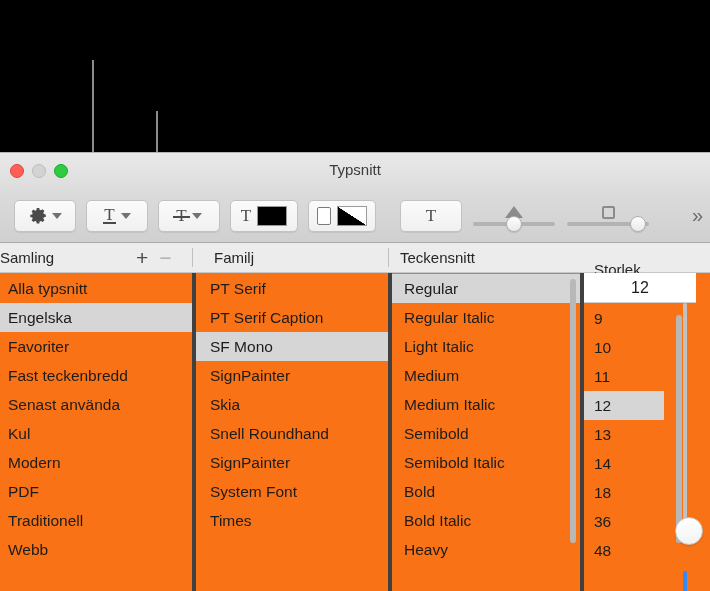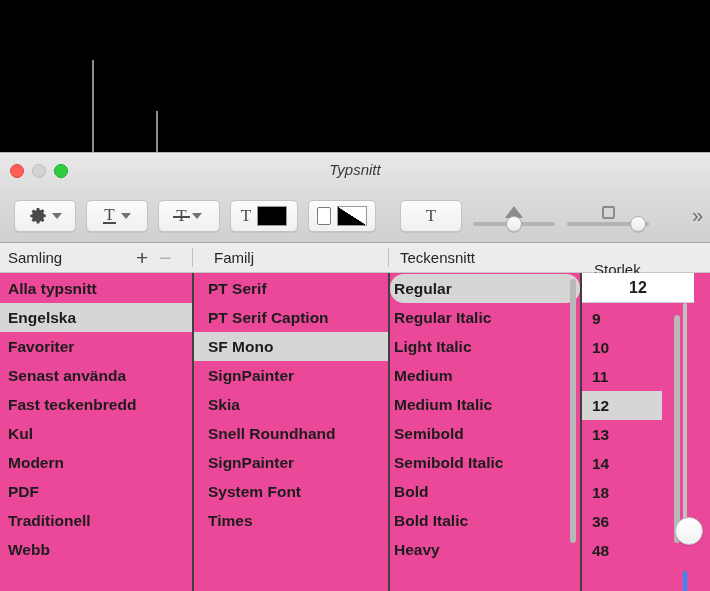--- a/index.html
+++ b/index.html
@@ -24,21 +24,20 @@
     border: 1px solid #b4b4b4;
     border-left: none; border-right: none; border-bottom: none;
     overflow: hidden;
   }
 
   
   .titlebar {
     position: relative;
     height: 36px;
     background: linear-gradient(to bottom, #e9e9e9, #dddddd);
-    font-style: italic;
   }
   .lights { position: absolute; left: 10px; top: 11px; display: flex; gap: 8px; }
   .light { width: 14px; height: 14px; border-radius: 50%; }
   .light.red    { background: #ff5f56; border: 0.5px solid #e0443e; }
   .light.yellow { background: #d3d3d3; border: 0.5px solid #bcbcbc; }
   .light.green  { background: #2fcc42; border: 0.5px solid #14ae28; }
   .title {
     position: absolute; left: 0; right: 0; top: 8px;
     text-align: center;
     font-size: 15px; color: #3b3b3b;
@@ -114,50 +113,50 @@
     position: relative; height: 30px;
     background: #ececec;
     border-bottom: 1px solid #c6c6c6;
     display: flex;
   }
   .ch { position: relative; display:flex; align-items:center; font-size:15px; color:#262626; }
   .ch + .ch::before {
     content: ""; position: absolute; left: 0; top: 5px; bottom: 5px;
     width: 1px; background: #c0c0c0;
   }
-  .ch-samling    { width: 192px; padding-left: 8px; }
+  .ch-samling    { width: 192px; }
   .ch-familj     { width: 196px; padding-left: 22px; }
   .ch-teckensnitt{ width: 192px; padding-left: 12px; }
   .ch-storlek    { flex: 1;      padding-left: 14px; margin-top: 24px; }
 
   .pm { position: absolute; top: 0; bottom: 0; display:flex; align-items:center; gap: 11px; }
   .pm { left: 136px; }
   .pm span { font-size: 21px; line-height: 1; font-weight: 300; }
   .plus  { color: #4d4d4d; }
   .minus { color: #b0b0b0; }
 
   
   .body { position: relative; display: flex; height: 319px; background: #fff; }
-  .col { position: relative; height: 100%; background: #ec4899; overflow: hidden; font-weight: bold; }
-  .col + .col { border-left: 2px solid #404040; }
+  .col { position: relative; height: 100%; background: #f97316; overflow: hidden; }
+  .col + .col { border-left: 4px solid #404040; }
   .col-samling { width: 192px; }
   .col-familj  { width: 196px; }
   .col-tecken  { width: 192px; }
   .col-storlek { flex: 1; }
 
   .list { padding-top: 1px; }
   .row {
     height: 29px; line-height: 29px;
     padding-left: 8px;
     font-size: 15.5px; color: #1c1c1c;
     white-space: nowrap;
   }
   .row.sel { background: #d6d6d6; }
   .col-familj .row { padding-left: 14px; }
-  .col-tecken .row { padding-left: 4px; border-radius: 14px; }
+  .col-tecken .row { padding-left: 12px; }
   .col-tecken .row.sel { background: #d6d6d6; margin-right: 0; }
 
   
   .size-field {
     height: 30px; line-height: 30px;
     text-align: center;
     font-size: 16px; color: #1c1c1c;
     background: #fff;
     border-bottom: 1px solid #cfcfcf;
     width: 112px;
@@ -283,22 +282,22 @@
       </div>
     </div>
 
     <div class="body">
 
       <div class="col col-samling">
         <div class="list">
           <div class="row">Alla typsnitt</div>
           <div class="row sel">Engelska</div>
           <div class="row">Favoriter</div>
+          <div class="row">Fast teckenbredd</div>
           <div class="row">Senast använda</div>
-          <div class="row">Fast teckenbredd</div>
           <div class="row">Kul</div>
           <div class="row">Modern</div>
           <div class="row">PDF</div>
           <div class="row">Traditionell</div>
           <div class="row">Webb</div>
         </div>
       </div>
 
       <div class="col col-familj">
         <div class="list">

